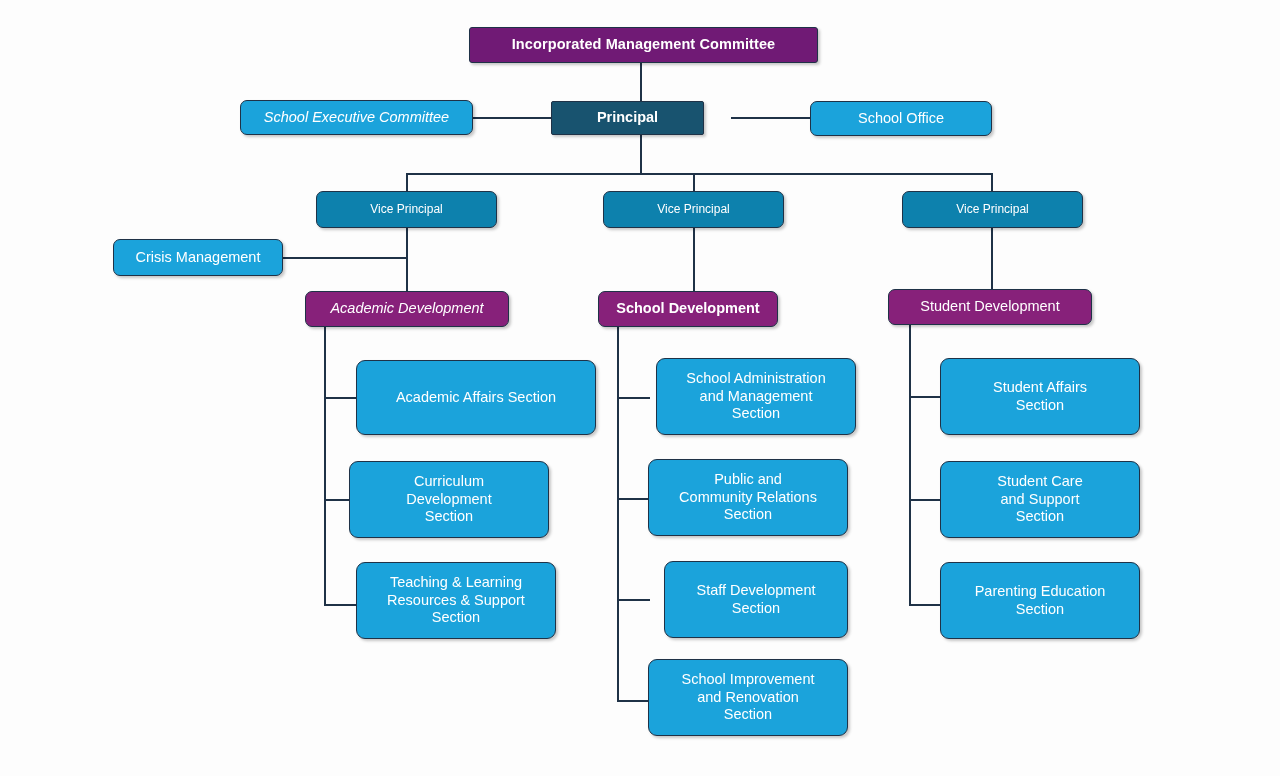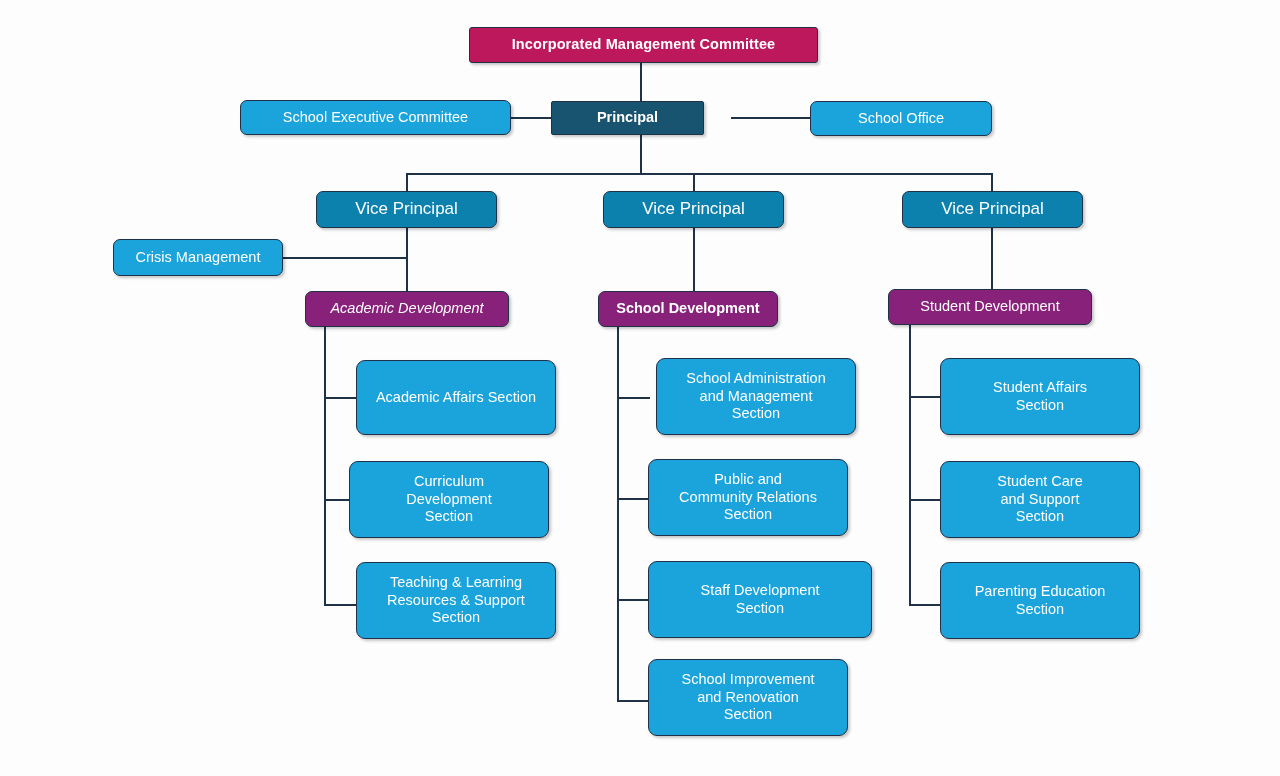--- a/index.html
+++ b/index.html
@@ -40,41 +40,41 @@
     color: #ffffff;
     border: 1.5px solid #1f3247;
     box-shadow: 2px 2px 3px rgba(0,0,0,0.22);
     line-height: 1.22;
     padding: 2px 8px;
     white-space: pre-line;
   }
 
   
   .node.tier-root {
-    background: #be185d;
+    background: #701a75;
     border-radius: 3px;
     font-weight: bold;
     font-size: 14.5px;
     letter-spacing: .1px;
   }
   .node.tier-principal {
     background: #18536f;
     border-radius: 2px;
     font-weight: bold;
     font-size: 14.5px;
   }
   .node.tier-peer {
     background: #1ba3db;
     border-radius: 7px;
     font-size: 14.5px;
   }
   .node.tier-vp {
     background: #0d81ad;
     border-radius: 7px;
-    font-size: 17px;
+    font-size: 12px;
   }
   .node.tier-division {
     background: #87217a;
     border-radius: 7px;
     font-size: 14.5px;
   }
   .node.tier-section {
     background: #1ba3db;
     border-radius: 9px;
     font-size: 14.5px;
@@ -114,55 +114,55 @@
   <div class="line h" style="left:617px; top:599px; width:33px;"></div>
   <div class="line h" style="left:617px; top:700px; width:33px;"></div>
 
   <div class="line v" style="left:909px; top:324px; height:282px;"></div>
   <div class="line h" style="left:909px; top:396px; width:33px;"></div>
   <div class="line h" style="left:909px; top:499px; width:33px;"></div>
   <div class="line h" style="left:909px; top:604px; width:33px;"></div>
 
   <div class="node tier-root" style="left:469px; top:27px; width:349px; height:36px;">Incorporated Management Committee</div>
 
-  <div class="node tier-peer" style="left:240px; top:100px; width:271px; height:35px;">School Executive Committee</div>
+  <div class="node tier-peer" style="left:240px; top:100px; width:233px; height:35px;font-style:italic;">School Executive Committee</div>
 
   <div class="node tier-principal" style="left:551px; top:101px; width:153px; height:34px;">Principal</div>
 
   <div class="node tier-peer" style="left:810px; top:101px; width:182px; height:35px;border-radius:7px;">School Office</div>
 
   <div class="node tier-vp" style="left:316px; top:191px; width:181px; height:37px;">Vice Principal</div>
 
   <div class="node tier-vp" style="left:603px; top:191px; width:181px; height:37px;">Vice Principal</div>
 
   <div class="node tier-vp" style="left:902px; top:191px; width:181px; height:37px;">Vice Principal</div>
 
   <div class="node tier-peer" style="left:113px; top:239px; width:170px; height:37px;">Crisis Management</div>
 
   <div class="node tier-division" style="left:305px; top:291px; width:204px; height:36px;font-style:italic;">Academic Development</div>
 
   <div class="node tier-division" style="left:598px; top:291px; width:180px; height:36px;font-weight:bold;">School Development</div>
 
   <div class="node tier-division" style="left:888px; top:289px; width:204px; height:36px;">Student Development</div>
 
-  <div class="node tier-section" style="left:356px; top:360px; width:200px; height:75px;">Academic Affairs Section</div>
+  <div class="node tier-section" style="left:356px; top:360px; width:240px; height:75px;">Academic Affairs Section</div>
   <div class="node tier-section" style="left:349px; top:461px; width:200px; height:77px;">Curriculum
 Development
 Section</div>
   <div class="node tier-section" style="left:356px; top:562px; width:200px; height:77px;">Teaching &amp; Learning
 Resources &amp; Support
 Section</div>
 
   <div class="node tier-section" style="left:648px; top:358px; width:200px; height:77px;margin-left:8px;">School Administration
 and Management
 Section</div>
   <div class="node tier-section" style="left:648px; top:459px; width:200px; height:77px;">Public and
 Community Relations
 Section</div>
-  <div class="node tier-section" style="left:648px; top:561px; width:224px; height:77px;">Staff Development
+  <div class="node tier-section" style="left:664px; top:561px; width:184px; height:77px;">Staff Development
 Section</div>
   <div class="node tier-section" style="left:648px; top:659px; width:200px; height:77px;">School Improvement
 and Renovation
 Section</div>
 
   <div class="node tier-section" style="left:940px; top:358px; width:200px; height:77px;">Student Affairs
 Section</div>
   <div class="node tier-section" style="left:940px; top:461px; width:200px; height:77px;">Student Care
 and Support
 Section</div>

